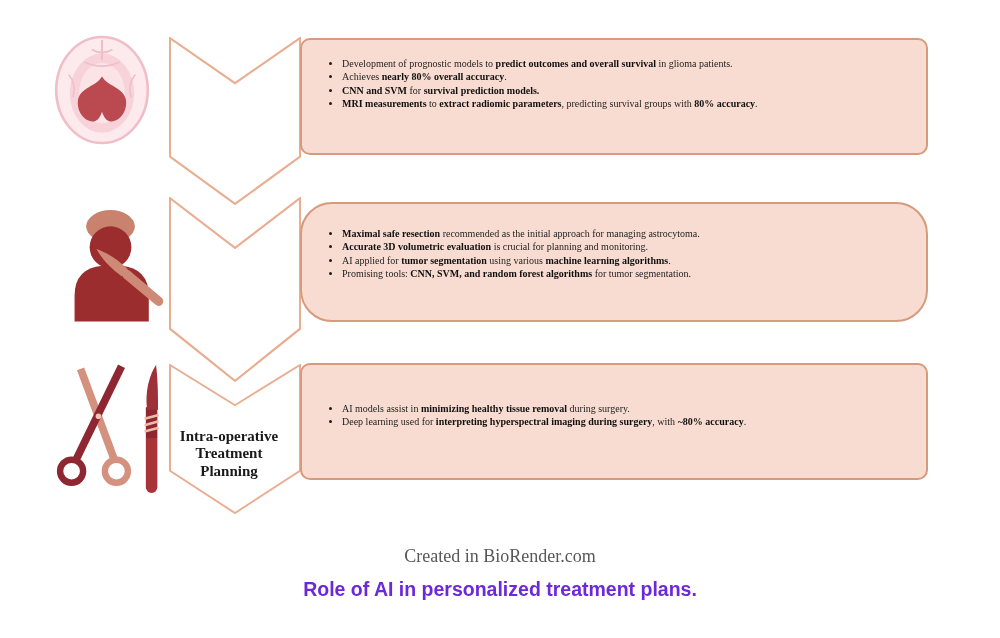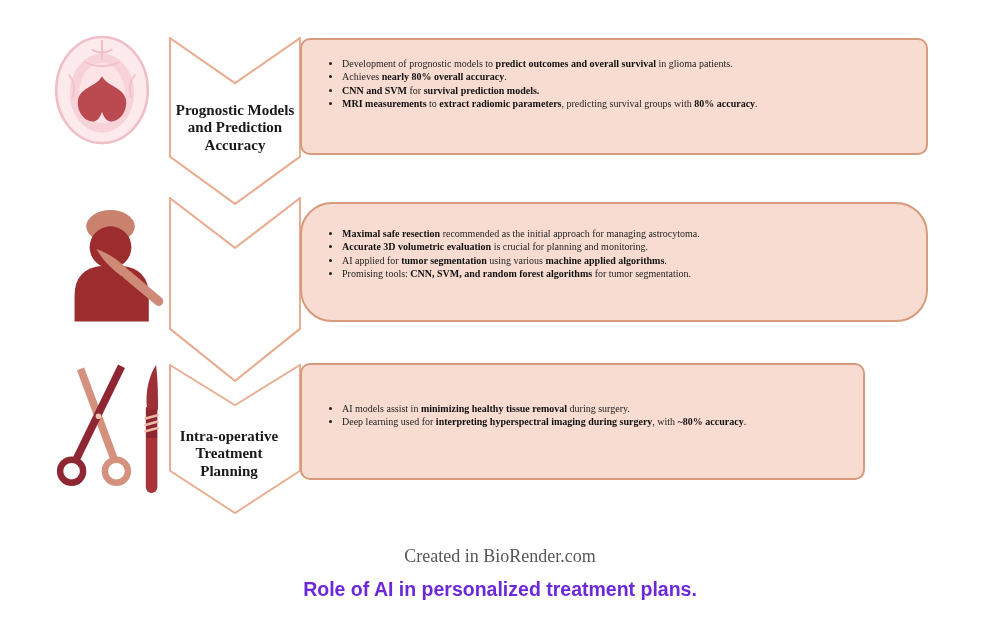--- a/index.html
+++ b/index.html
@@ -9,21 +9,21 @@
   .chevron{position:absolute;}
   .chev-label{position:absolute;text-align:center;font-weight:bold;font-size:15px;
               line-height:1.16;color:#191919;padding:0 2px;box-sizing:border-box;}
   .info-box{position:absolute;background:#f8dcd1;border:2px solid #d69a7d;border-radius:10px;
             box-sizing:border-box;}
   .info-box ul{margin:10px;padding:0 10px 0 30px;font-size:10px;line-height:1.33;color:#1d1d1d;}
   .info-box li{margin:0;}
   .info-box li b{color:#101010;}
   .box1{left:300px;top:38px;width:628px;height:117px;padding-top:7px;}
   .box2{left:300px;top:202px;width:628px;height:120px;padding-top:13px;border-radius:32px;}
-  .box3{left:300px;top:363px;width:565px;height:117px;padding-top:27px;}
+  .box3{left:300px;top:363px;width:628px;height:117px;padding-top:27px;}
   .chev1{left:169px;top:37px;width:132px;height:168px;}
   .chev2{left:169px;top:197px;width:132px;height:185px;}
   .chev3{left:169px;top:364px;width:132px;height:150px;}
   .lab1{left:169px;top:102px;width:132px;}
   .lab2{left:169px;top:262px;width:132px;}
   .lab3{left:169px;top:428px;width:120px;}
   .icon1{left:50px;top:30px;width:104px;height:120px;}
   .icon2{left:56px;top:192px;width:116px;height:136px;}
   .icon3{left:46px;top:356px;width:128px;height:146px;}
   .credit{position:absolute;left:0;top:546px;width:100%;text-align:center;
@@ -45,21 +45,20 @@
       <path d="M40,16 Q50,22 60,16" stroke="#f0bec6" stroke-width="1.8" fill="none"></path>
       <path d="M33,28 Q50,36 67,28" stroke="#efc0c8" stroke-width="1.6" fill="none"></path>
       <path d="M18,40 Q26,50 22,62" stroke="#efc0c8" stroke-width="1.6" fill="none"></path>
       <path d="M82,40 Q74,50 78,62" stroke="#efc0c8" stroke-width="1.6" fill="none"></path>
       <path d="M50,42 C44,52 30,52 27,64 C25,76 34,87 43,85 C47,84 49,79 50,76 C51,79 53,84 57,85 C66,87 75,76 73,64 C70,52 56,52 50,42 Z" fill="#ba4a4f"></path>
     </svg>
   </div>
   <svg class="chevron chev1" viewBox="0 0 132 160" preserveAspectRatio="none">
     <polygon points="1,1 66,44 131,1 131,114 66,159 1,114" fill="#ffffff" stroke="#e9ae92" stroke-width="2"></polygon>
   </svg>
-  <div class="chev-label lab1">Prognostic Models and Prediction Accuracy</div>
   <div class="info-box box1">
     <ul>
         <li><span>Development of prognostic models to </span><b>predict outcomes and overall survival</b><span> in glioma patients.</span></li>
         <li><span>Achieves </span><b>nearly 80% overall accuracy</b><span>.</span></li>
         <li><b>CNN and SVM</b><span> for </span><b>survival prediction models.</b></li>
         <li><b>MRI measurements</b><span> to </span><b>extract radiomic parameters</b><span>, predicting survival groups with </span><b>80% accuracy</b><span>.</span></li>
       </ul>
   </div>
 
   <div class="icon-wrap icon2">
@@ -73,21 +72,21 @@
       </g>
     </svg>
   </div>
   <svg class="chevron chev2" viewBox="0 0 132 160" preserveAspectRatio="none">
     <polygon points="1,1 66,44 131,1 131,114 66,159 1,114" fill="#ffffff" stroke="#e9ae92" stroke-width="2"></polygon>
   </svg>
   <div class="info-box box2">
     <ul>
         <li><b>Maximal safe resection</b><span> recommended as the initial approach for managing astrocytoma.</span></li>
         <li><b>Accurate 3D volumetric evaluation</b><span> is crucial for planning and monitoring.</span></li>
-        <li><span>AI applied for </span><b>tumor segmentation</b><span> using various </span><b>machine applied algorithms</b><span>.</span></li>
+        <li><span>AI applied for </span><b>tumor segmentation</b><span> using various </span><b>machine learning algorithms</b><span>.</span></li>
         <li><span>Promising tools: </span><b>CNN, SVM, and random forest algorithms</b><span> for tumor segmentation.</span></li>
       </ul>
   </div>
 
   <div class="icon-wrap icon3">
     <svg viewBox="0 0 100 110" width="100%" height="100%" aria-hidden="true">
       <line x1="27" y1="8" x2="53" y2="78" stroke="#d4917e" stroke-width="6"></line>
       <circle cx="55" cy="88" r="9" fill="none" stroke="#d4917e" stroke-width="5"></circle>
       <line x1="59" y1="6" x2="24" y2="78" stroke="#8e2732" stroke-width="6"></line>
       <circle cx="20" cy="88" r="9" fill="none" stroke="#8e2732" stroke-width="5"></circle>

